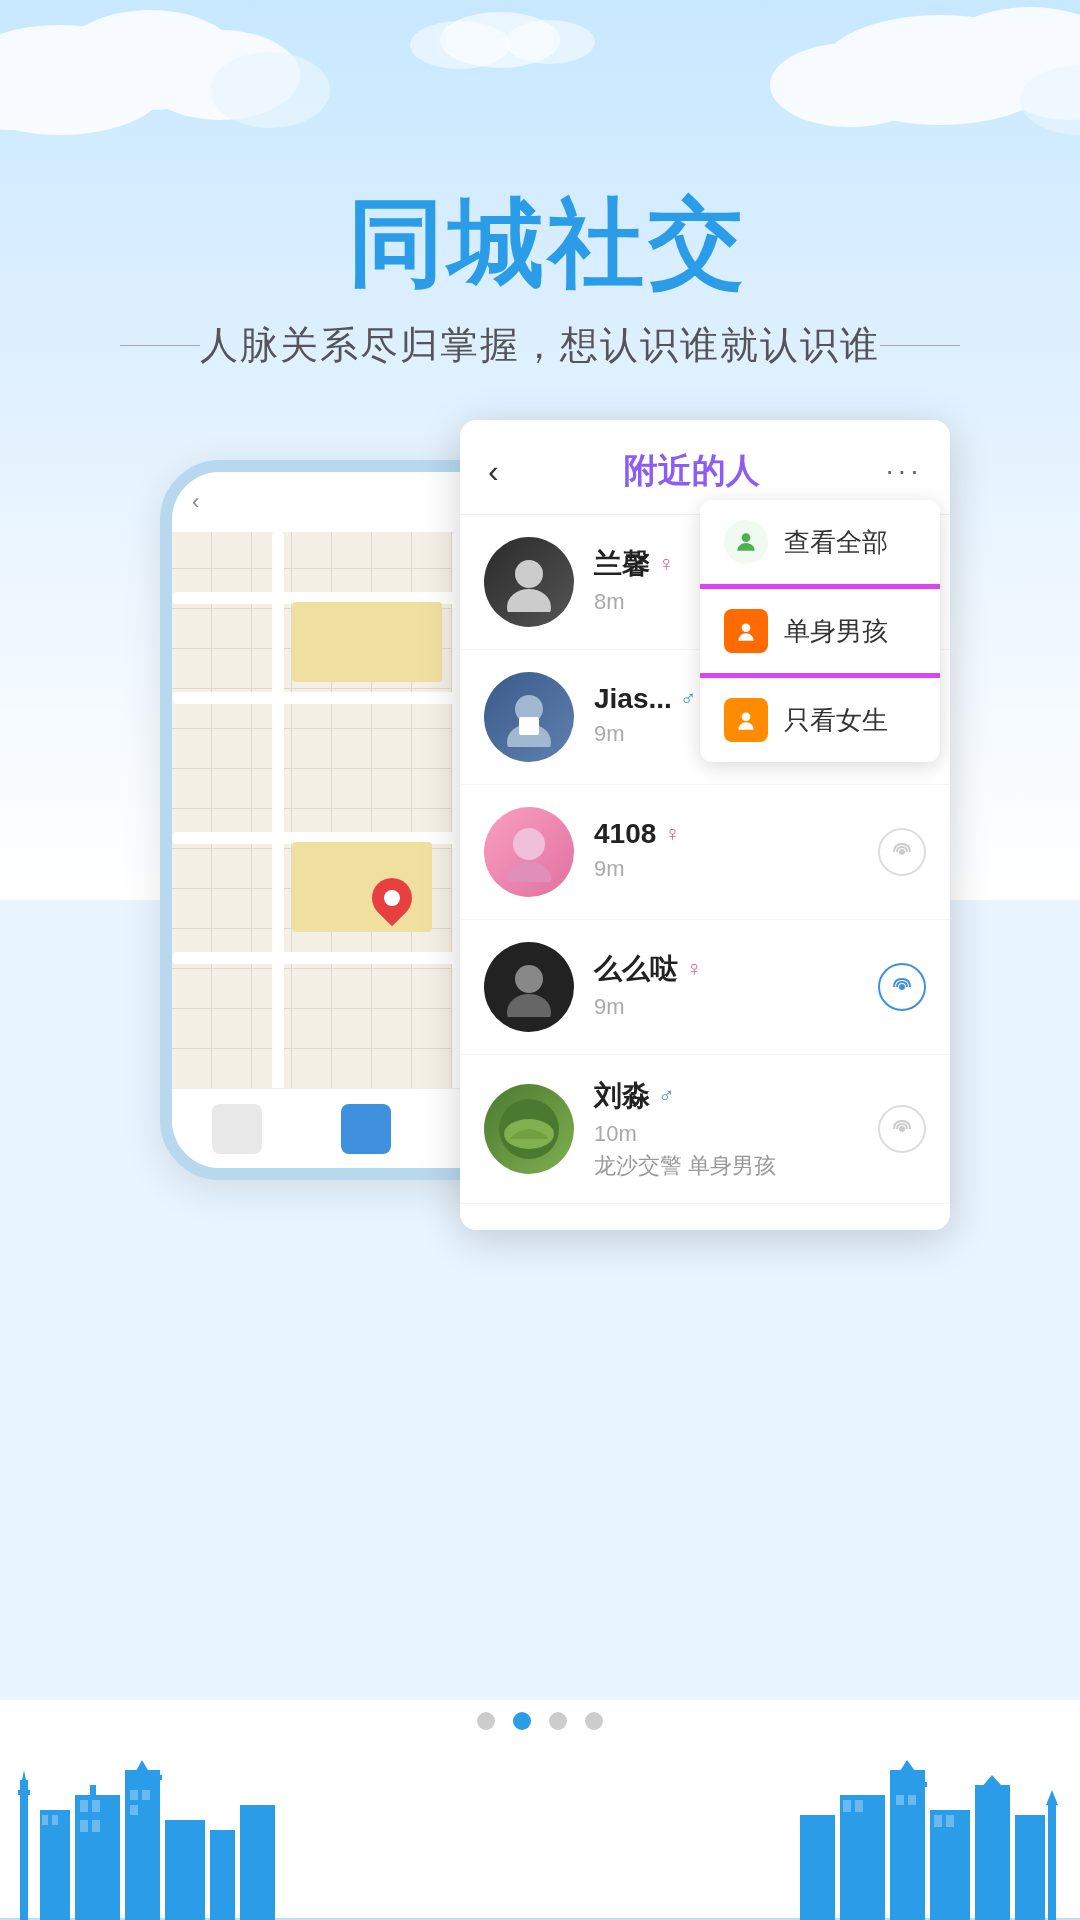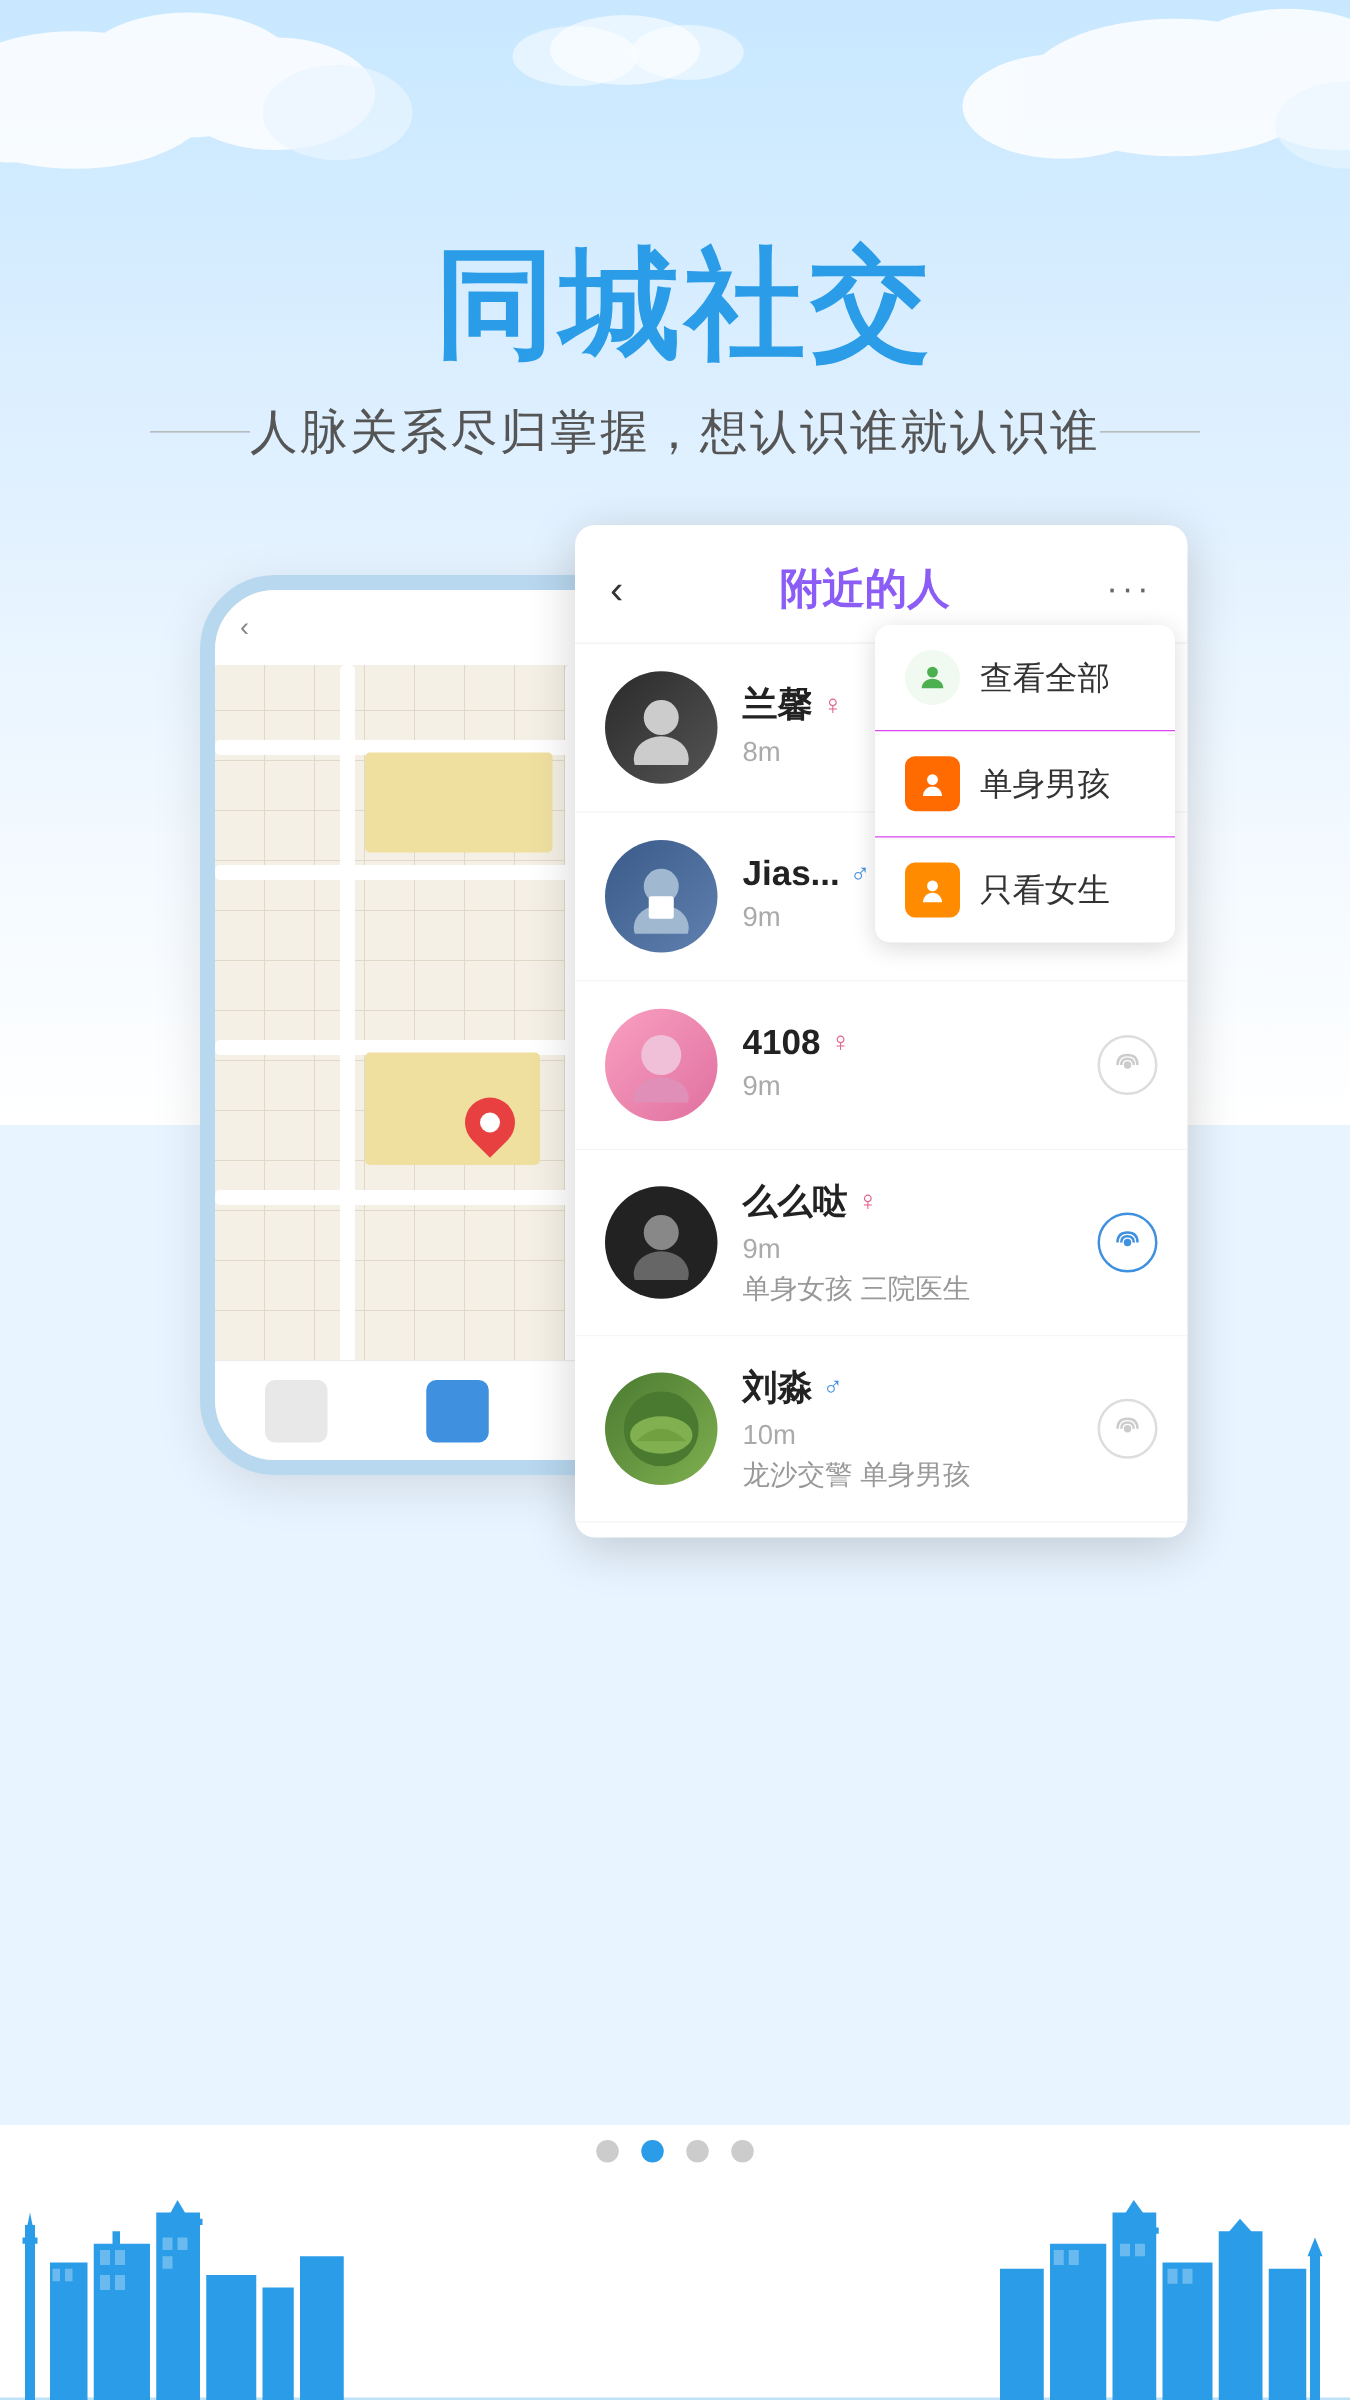--- a/index.html
+++ b/index.html
@@ -234,21 +234,21 @@
       background: white;
       border-radius: 12px;
       box-shadow: 0 4px 20px rgba(0,0,0,0.15);
       z-index: 10;
       overflow: hidden;
     }
     .filter-item {
       display: flex;
       align-items: center;
       padding: 20px 24px;
-      border-bottom: 1px solid #d946ef;
+      border-bottom: 5px solid #d946ef;
       gap: 16px;
     }
     .filter-item:last-child {
       border-bottom: none;
     }
     .filter-icon {
       width: 44px;
       height: 44px;
       border-radius: 50%;
       display: flex;
@@ -557,21 +557,20 @@
           <circle cx="30" cy="22" r="14" fill="#888"></circle>
           <ellipse cx="30" cy="55" rx="22" ry="18" fill="#666"></ellipse>
         </svg>
       </div>
       <div class="person-info">
         <div class="person-name-row">
           <span class="person-name">么么哒</span>
           <span class="gender-icon gender-female">♀</span>
         </div>
         <div class="person-dist">9m</div>
-        <div class="person-tags">单身女孩  三院医生</div>
       </div>
       <div class="person-signal person-signal-active">
         <svg width="22" height="22" viewBox="0 0 22 22" fill="none">
           <circle cx="11" cy="11" r="3" fill="#4090e0"></circle>
           <path d="M6 11 Q6 6 11 6 Q16 6 16 11" stroke="#4090e0" stroke-width="2" fill="none"></path>
           <path d="M3 11 Q3 3 11 3 Q19 3 19 11" stroke="#4090e0" stroke-width="2" fill="none"></path>
         </svg>
       </div>
     </div>
 

